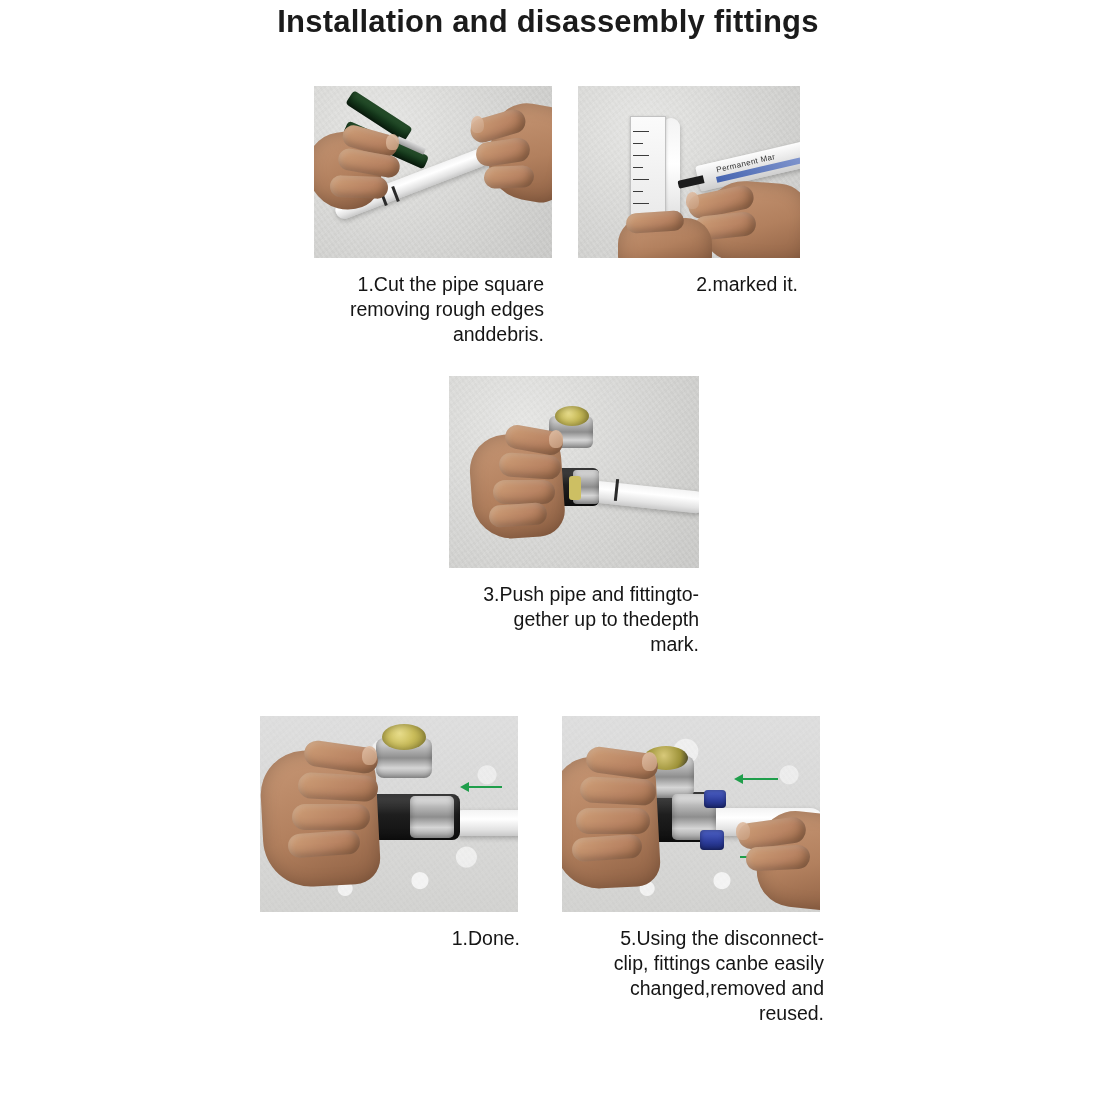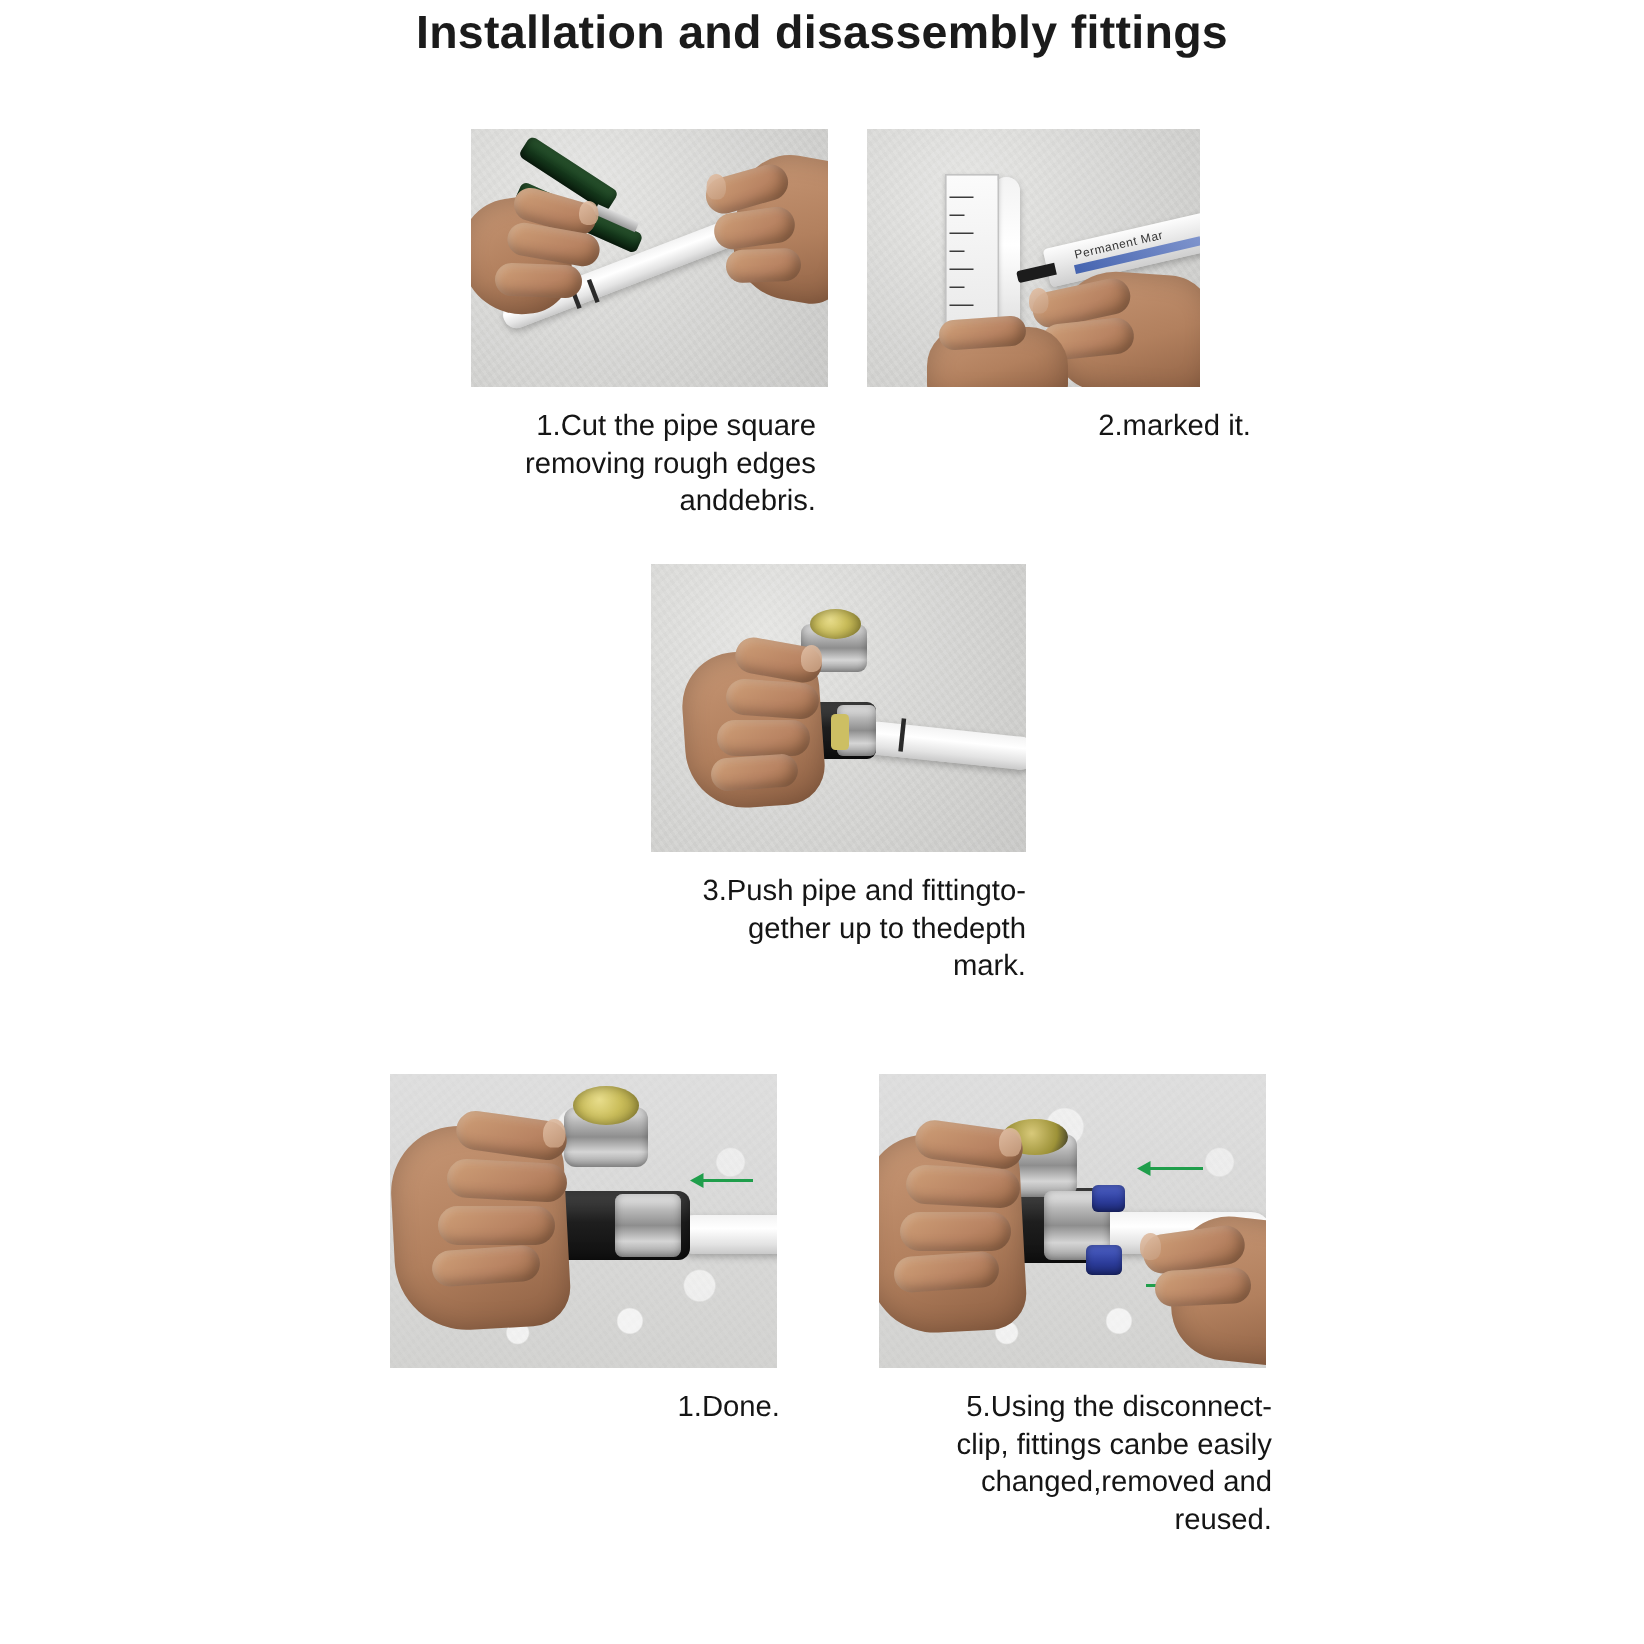--- a/index.html
+++ b/index.html
@@ -244,24 +244,24 @@
     <div class="marker-tip" style="left:100px; top:92px; width:26px; height:8px; transform:rotate(-13deg); border-radius:2px 0 0 2px;"></div>
 
     <div class="hand" style="left:126px; top:96px; width:104px; height:80px; border-radius:40px 30px 18px 30px; transform:rotate(4deg);"></div>
     <div class="finger" style="left:110px; top:104px; width:66px; height:24px; border-radius:13px; transform:rotate(-12deg);"></div>
     <div class="finger" style="left:116px; top:128px; width:62px; height:24px; border-radius:13px; transform:rotate(-6deg);"></div>
     <div class="nail" style="left:108px; top:106px; width:13px; height:17px;"></div>
 
     <div class="hand" style="left:40px; top:132px; width:94px; height:48px; border-radius:26px 26px 10px 10px;"></div>
     <div class="finger" style="left:48px; top:126px; width:58px; height:20px; border-radius:11px; transform:rotate(-4deg);"></div>
   </div>
-  <div class="caption" style="width:220px;margin-left:36px;">2.marked it.</div>
-</div>
-
-<div class="step" style="left:434px; top:376px; width:260px;">
+  <div class="caption" style="width:220px;">2.marked it.</div>
+</div>
+
+<div class="step" style="left:449px; top:376px; width:260px;">
   <div class="photo" style="width:250px; height:192px;">
     <div class="bg-grey"></div>
     <div class="bg-noise"></div>
 
     <div class="pipe" style="left:140px; top:104px; width:118px; height:22px; border-radius:11px; transform:rotate(6deg); transform-origin:left center;"></div>
     <div class="pipe-mark" style="left:166px; top:103px; width:3px; height:22px; transform:rotate(6deg);"></div>
 
     <div class="black-body" style="left:84px; top:92px; width:66px; height:38px; border-radius:6px;"></div>
     <div class="chrome" style="left:100px; top:40px; width:44px; height:32px; border-radius:6px;"></div>
     <div class="brass" style="left:106px; top:30px; width:34px; height:20px;"></div>
@@ -297,21 +297,21 @@
     <div class="hand" style="left:2px; top:34px; width:116px; height:136px; border-radius:44px 30px 26px 48px; transform:rotate(-3deg);"></div>
     <div class="finger" style="left:44px; top:28px; width:74px; height:26px; border-radius:14px; transform:rotate(8deg);"></div>
     <div class="finger" style="left:38px; top:58px; width:80px; height:26px; border-radius:14px; transform:rotate(3deg);"></div>
     <div class="finger" style="left:32px; top:88px; width:78px; height:26px; border-radius:14px;"></div>
     <div class="finger" style="left:28px; top:116px; width:72px; height:24px; border-radius:13px; transform:rotate(-4deg);"></div>
     <div class="nail" style="left:102px; top:30px; width:15px; height:19px;"></div>
   </div>
   <div class="caption" style="width:260px;">1.Done.</div>
 </div>
 
-<div class="step" style="left:586px; top:716px; width:270px;">
+<div class="step" style="left:562px; top:716px; width:270px;">
   <div class="photo" style="width:258px; height:196px;">
     <div class="bg-foam"></div>
     <div class="bg-noise" style="opacity:.2;"></div>
 
     <div class="pipe" style="left:142px; top:92px; width:120px; height:28px; border-radius:14px;"></div>
 
     <div class="black-body" style="left:56px; top:76px; width:94px; height:50px; border-radius:8px;"></div>
     <div class="chrome" style="left:76px; top:40px; width:56px; height:42px; border-radius:8px;"></div>
     <div style="position:absolute; left:82px; top:30px; width:44px; height:24px; border-radius:50%; background:radial-gradient(circle at 45% 40%, #d8c97a 0%, #9d9238 60%, #2a2a26 100%);"></div>
     <div class="chrome" style="left:110px; top:78px; width:44px; height:46px; border-radius:5px;"></div>

